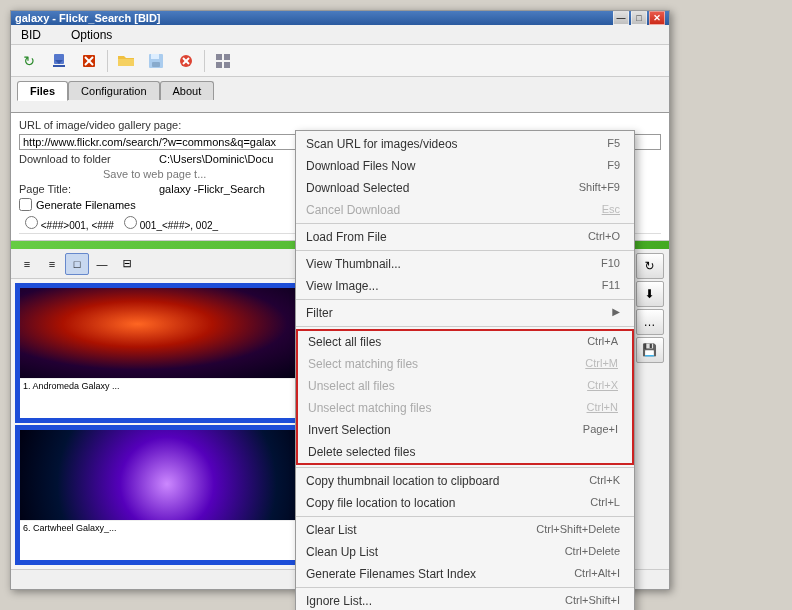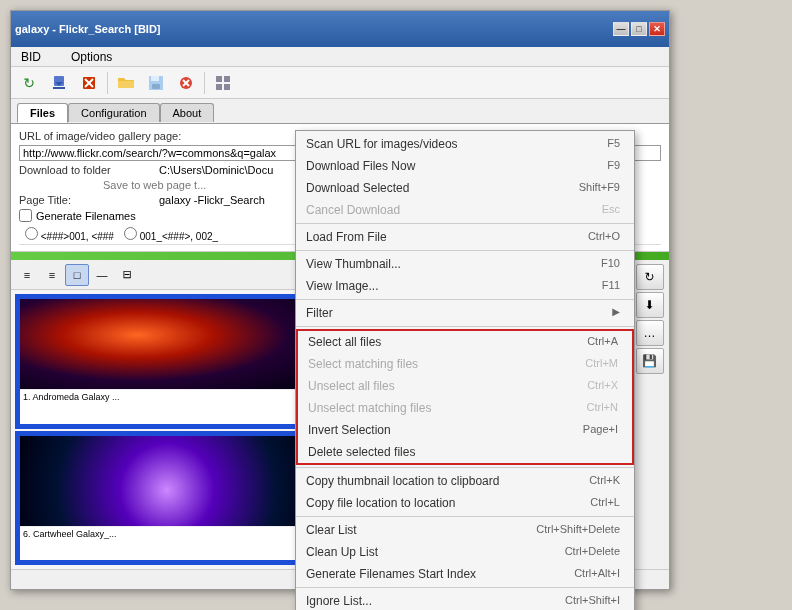--- a/index.html
+++ b/index.html
@@ -23,21 +23,21 @@
       border: 1px solid #999;
       box-shadow: 2px 2px 8px rgba(0,0,0,0.4);
       background: #f0f0f0;
       display: flex;
       flex-direction: column;
     }
 
     .title-bar {
       background: linear-gradient(to bottom, #4a7bbf, #2a5a9f);
       color: white;
-      height: 36px;
+      height: 14px;
       display: flex;
       align-items: center;
       justify-content: space-between;
       padding: 0 4px;
       font-size: 11px;
       font-weight: bold;
     }
 
     .title-bar-controls {
       display: flex;
@@ -105,21 +105,21 @@
     .tb-sep {
       width: 1px;
       height: 22px;
       background: #ccc;
       margin: 0 2px;
     }
 
     
     .tabs {
       display: flex;
-      padding: 4px 6px 1px;
+      padding: 4px 6px 12px;
       background: #f0f0f0;
       border-bottom: 1px solid #999;
     }
 
     .tab {
       padding: 3px 12px;
       border: 1px solid #999;
       background: #ddd;
       cursor: pointer;
       font-size: 11px;
@@ -345,21 +345,21 @@
       cursor: default;
     }
 
     .cm-sep {
       height: 1px;
       background: #ccc;
       margin: 2px 0;
     }
 
     .cm-shortcut { color: #666; font-size: 11px; }
-    .cm-item.disabled .cm-shortcut { color: #bbb; }
+    .cm-item.disabled .cm-shortcut { color: #bbb; text-decoration: underline; }
 
     .cm-arrow { font-size: 10px; }
 
     .selection-group {
       border: 2px solid #cc2222;
     }
 
     
     .green-bar {
       height: 8px;

